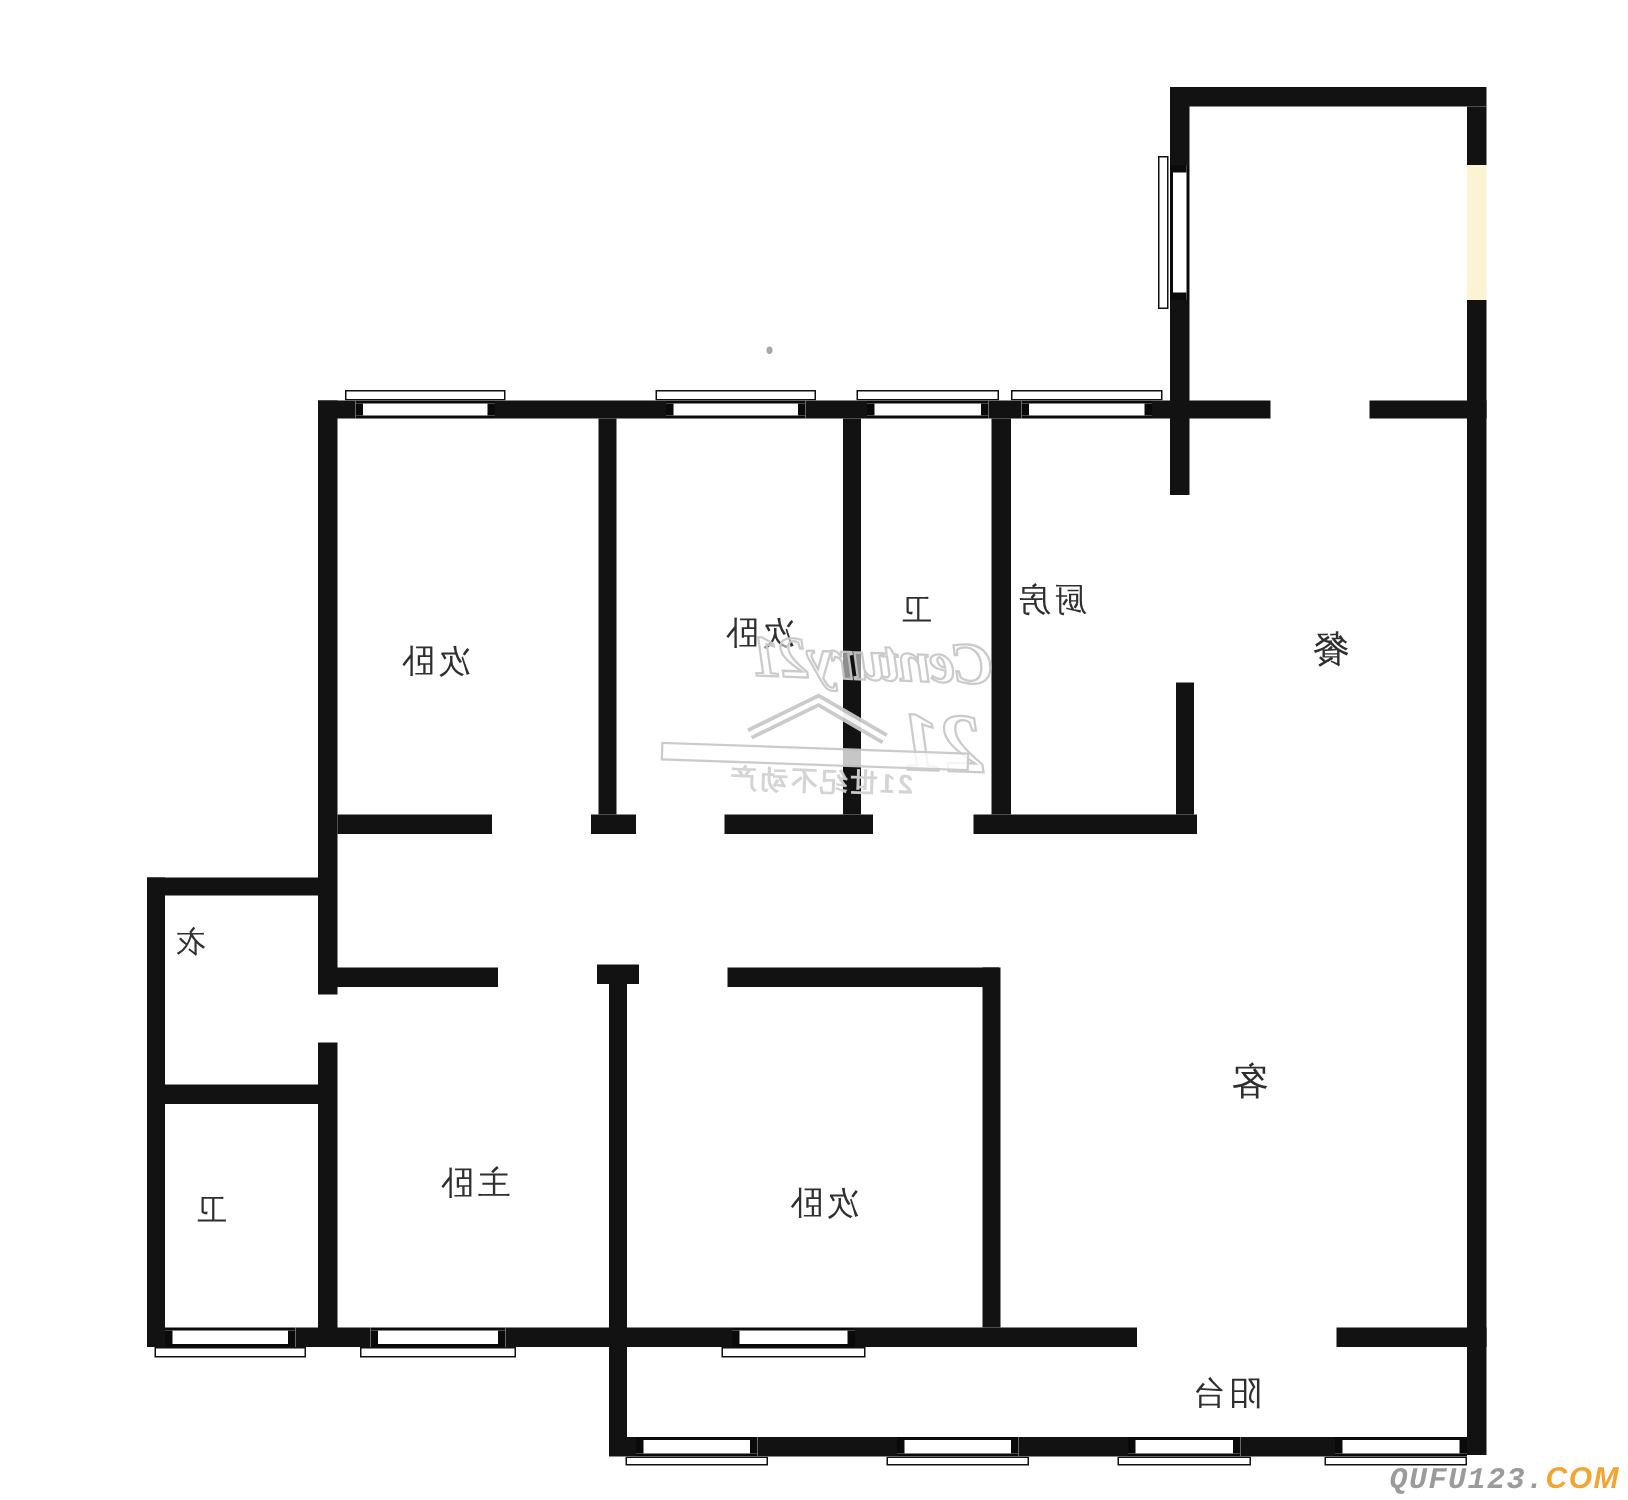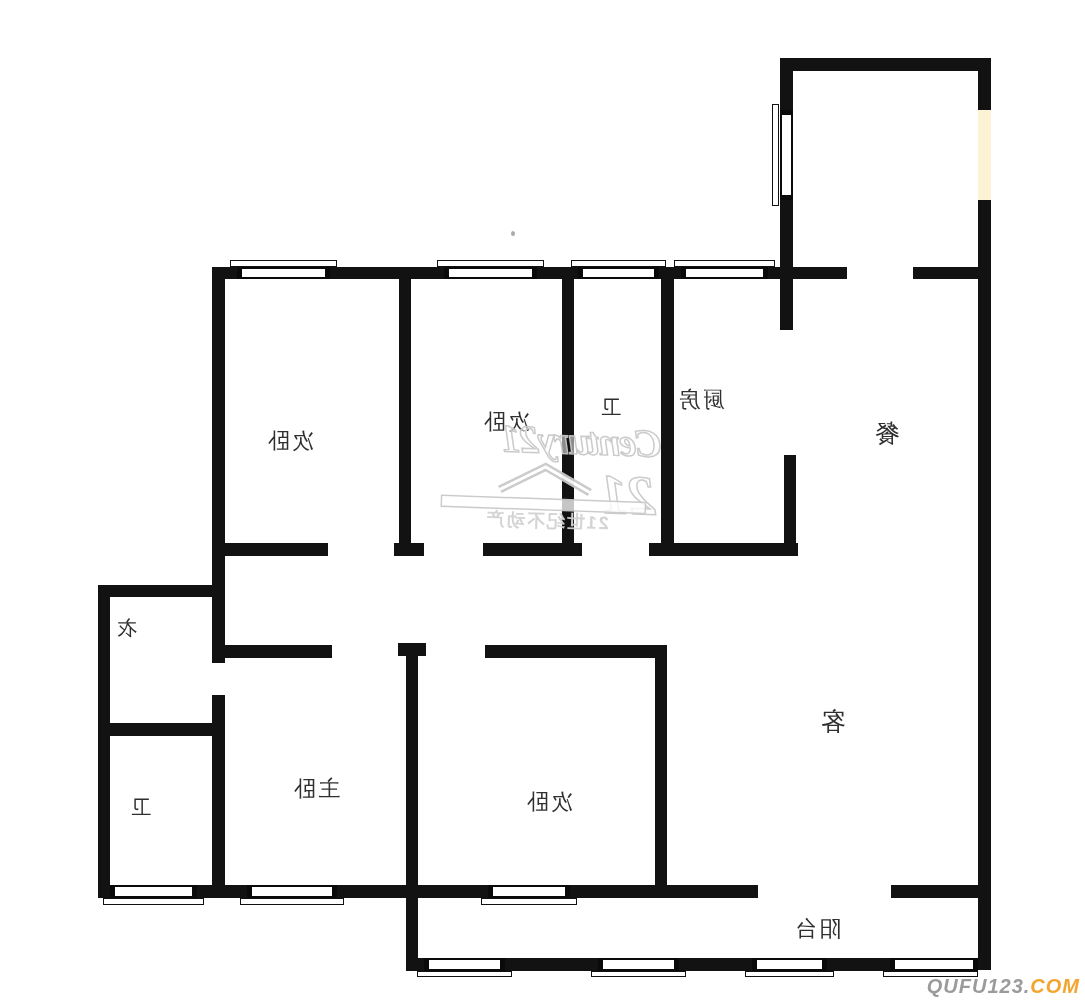--- a/index.html
+++ b/index.html
@@ -37,21 +37,21 @@
     letter-spacing:-1px;
   }
   #wm-caption{
     font-size:18px;font-weight:bold;letter-spacing:2px;text-align:center;
     color:var(--wmtext,#d2d2d2);margin-top:-6px;
   }
   #site-credit{
     position:absolute;right:5px;top:975px;font-size:20px;font-weight:bold;
     font-style:italic;letter-spacing:1px;white-space:nowrap;
   }
-  #site-credit .gray{color:var(--credit-gray,#9b9b9b);}
+  #site-credit .gray{color:var(--credit-gray,#9b9b9b);font-family:Liberation Mono, monospace;}
   #site-credit .orange{color:var(--credit-orange,#f2a52f);}
   .dot{position:absolute;width:4px;height:5px;background:#a9a9a9;border-radius:50%;}
 </style>
 </head>
 <body>
 
 <div id="canvas">
 
   <div class="w" style="left:212px;top:267px;width:25px;height:12px"></div>
   <div class="w" style="left:330px;top:267px;width:114px;height:12px"></div>

